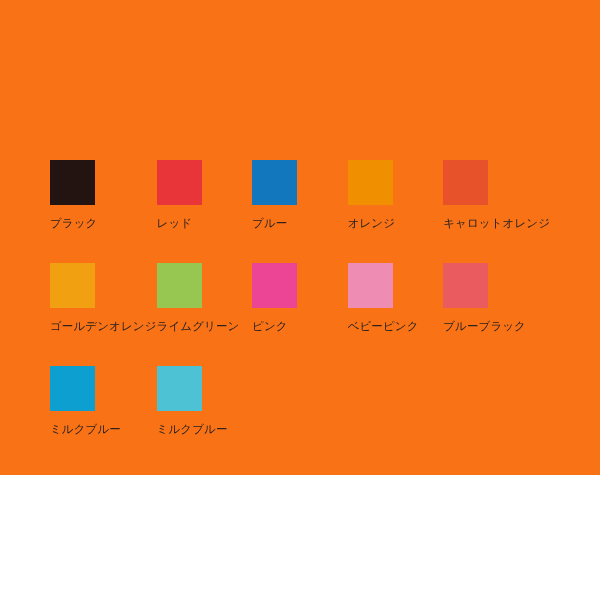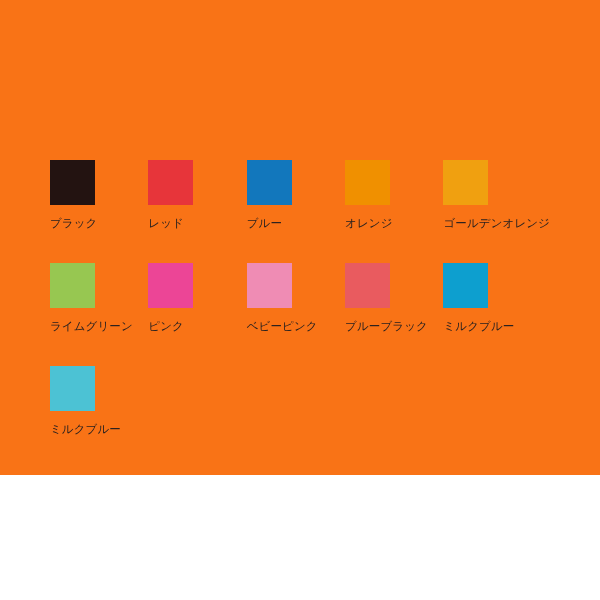--- a/index.html
+++ b/index.html
@@ -67,20 +67,24 @@
       </div>
       <div class="cell">
         <span class="chip" style="background: rgb(18, 119, 188);"></span>
         <span class="chip-label">ブルー</span>
       </div>
       <div class="cell">
         <span class="chip" style="background: rgb(240, 144, 0);"></span>
         <span class="chip-label">オレンジ</span>
       </div>
       <div class="cell">
+        <span class="chip" style="background: rgb(232, 82, 42);"></span>
+        <span class="chip-label">キャロットオレンジ</span>
+      </div>
+      <div class="cell">
         <span class="chip" style="background: rgb(240, 160, 16);"></span>
         <span class="chip-label">ゴールデンオレンジ</span>
       </div>
       <div class="cell">
         <span class="chip" style="background: rgb(151, 199, 81);"></span>
         <span class="chip-label">ライムグリーン</span>
       </div>
       <div class="cell">
         <span class="chip" style="background: rgb(236, 69, 150);"></span>
         <span class="chip-label">ピンク</span>

